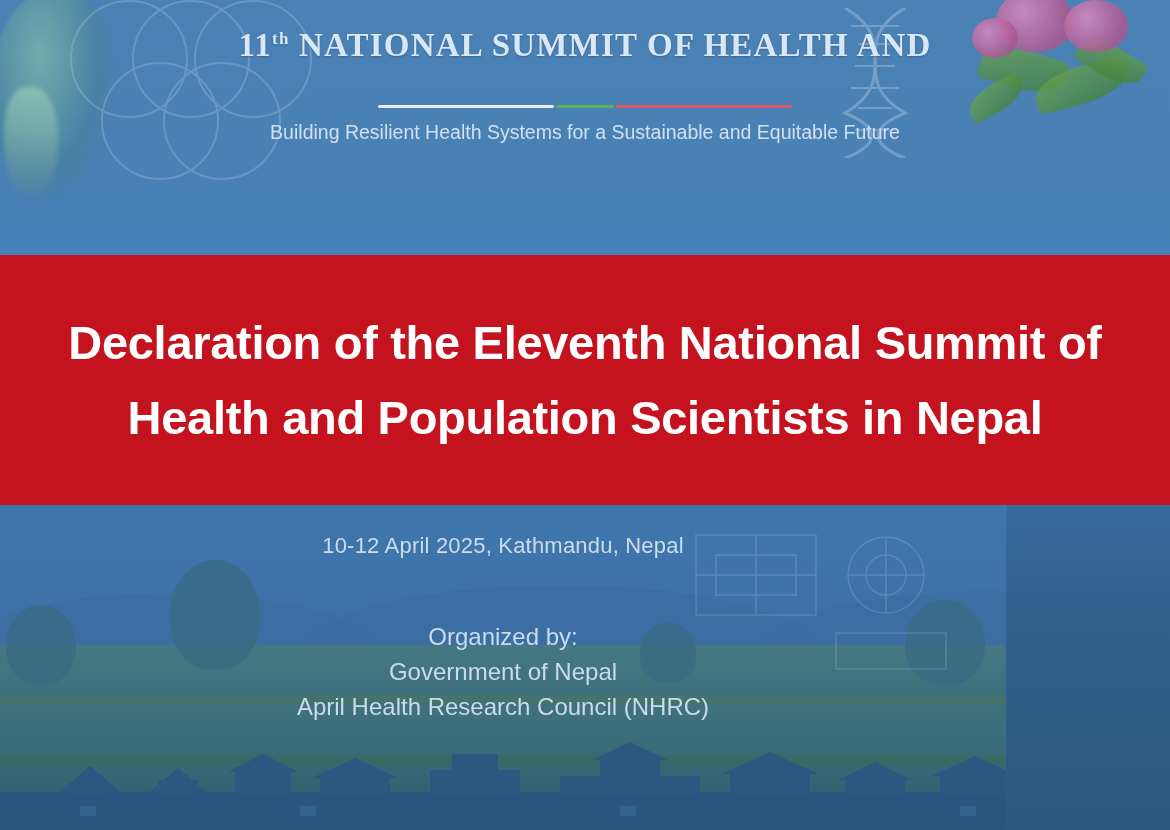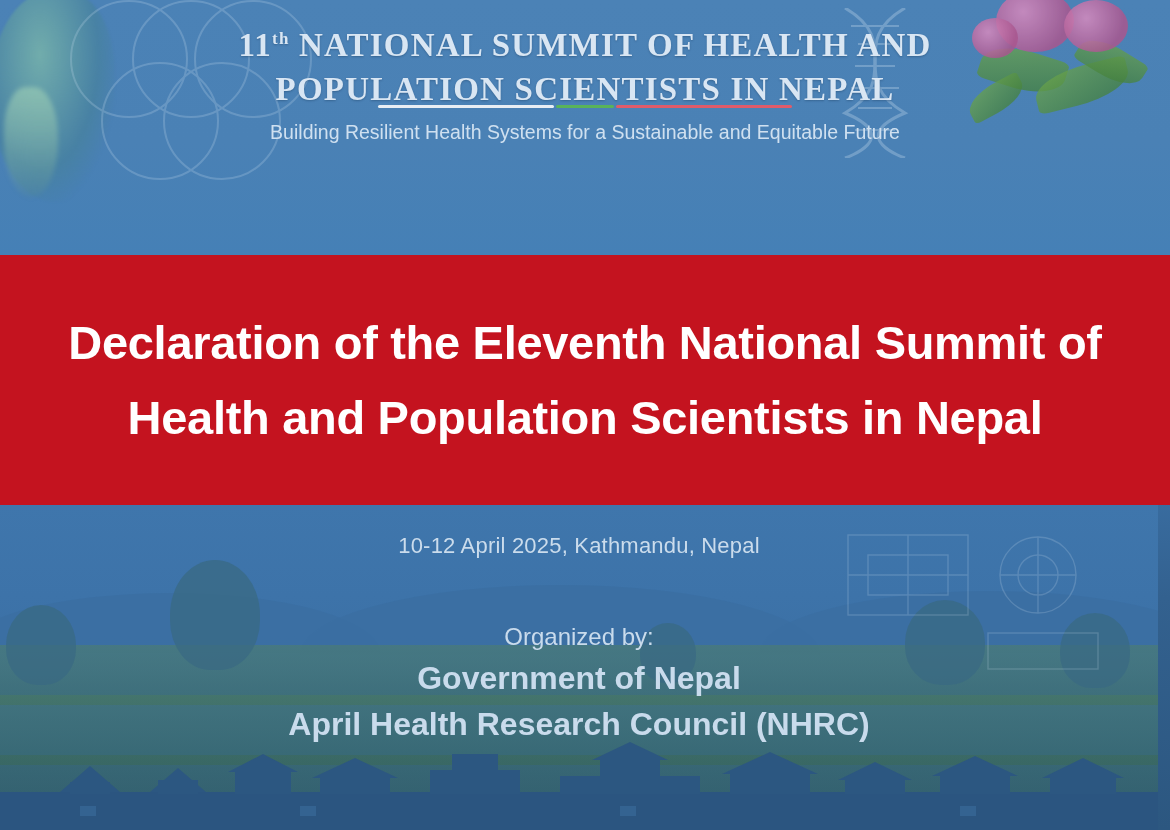--- a/index.html
+++ b/index.html
@@ -153,21 +153,21 @@
     line-height: 1.6;
     text-align: center;
     letter-spacing: -0.3px;
     padding: 0 60px;
   }
 
   
   .bottom {
     position: absolute;
     left: 0; top: 505px;
-    width: 1158px; height: 325px;
+    width: 1006px; height: 325px;
     overflow: hidden;
     background: linear-gradient(180deg, #3f76ac 0%, #3d73a9 28%, #3b6fa3 52%, #2f5d8c 100%);
   }
   
   .hill {
     position: absolute;
     background: #3b6fa2;
     border-radius: 50% 50% 0 0 / 100% 100% 0 0;
     opacity: .85;
   }
@@ -221,21 +221,21 @@
     letter-spacing: .2px;
   }
 
   .org-block {
     position: absolute;
     left: 0; right: 0; top: 118px;
     text-align: center;
     color: #c9dbec;
   }
   .org-label { font-size: 24px; font-weight: 400; margin-bottom: 4px; }
-  .org-name  { font-size: 32px; font-weight: bold; line-height: 1.45; text-align: center; }
+  .org-name  { font-size: 24px; font-weight: normal; line-height: 1.45; text-align: center; }
 </style>
 </head>
 <body>
 
 <div class="poster">
 
   <div class="top-band">
 
     <div class="bird"></div>
 
@@ -267,21 +267,20 @@
       <div class="leaf l4"></div>
       <span class="f1"></span>
       <span class="f2"></span>
       <span class="f3"></span>
     </div>
 
     <div class="banner-title">
       <div>
         <span>11</span><sup>th</sup><span> NATIONAL SUMMIT OF HEALTH AND</span>
       </div>
-      <div>POPULATION SCIENTISTS IN NEPAL</div>
     </div>
 
     <div class="rule rule-l"></div>
     <div class="rule rule-m"></div>
     <div class="rule rule-r"></div>
 
     <div class="banner-sub">
       <div>Building Resilient Health Systems for a Sustainable and Equitable Future</div>
     </div>
   </div>

